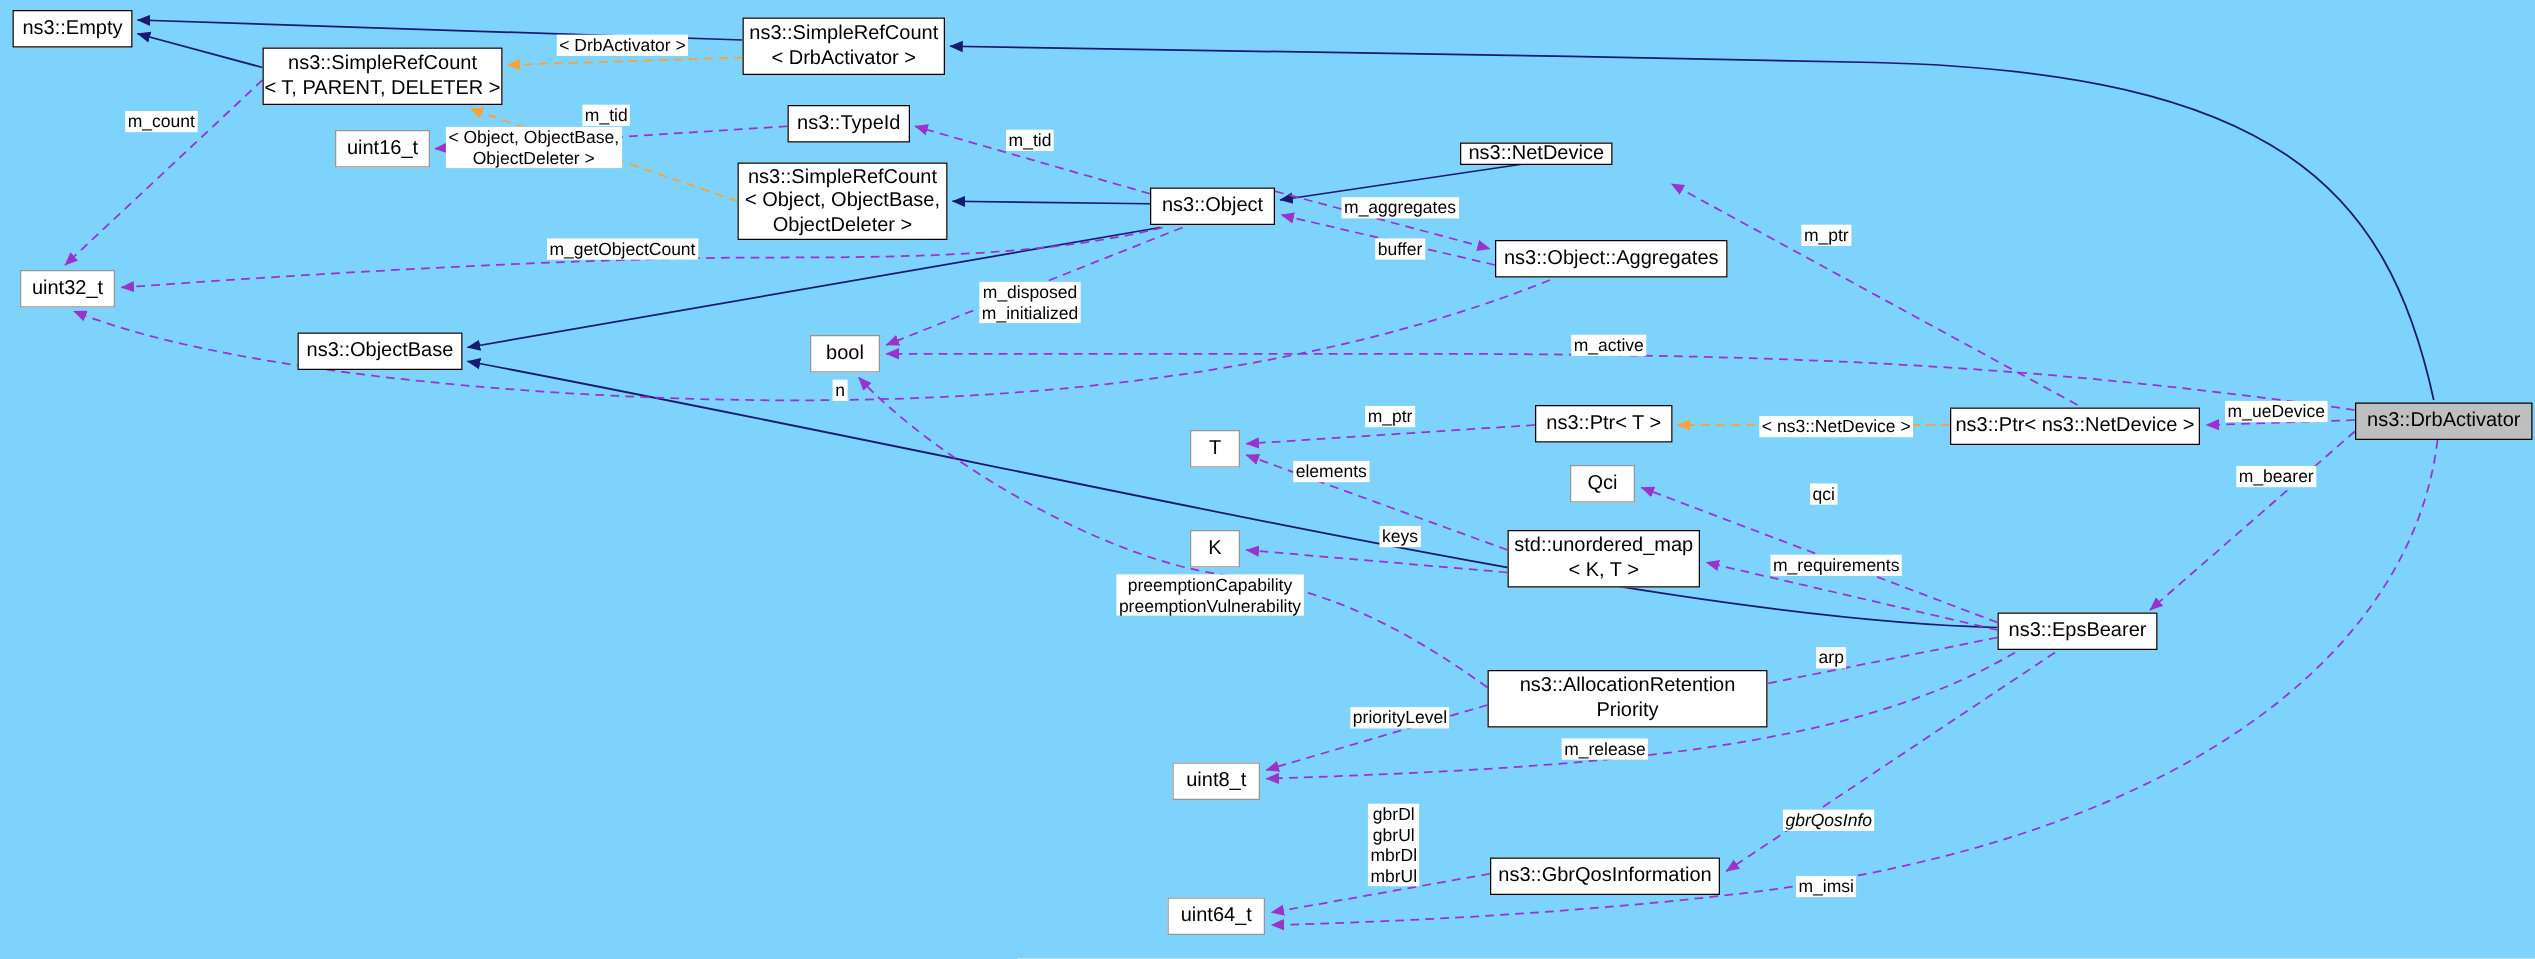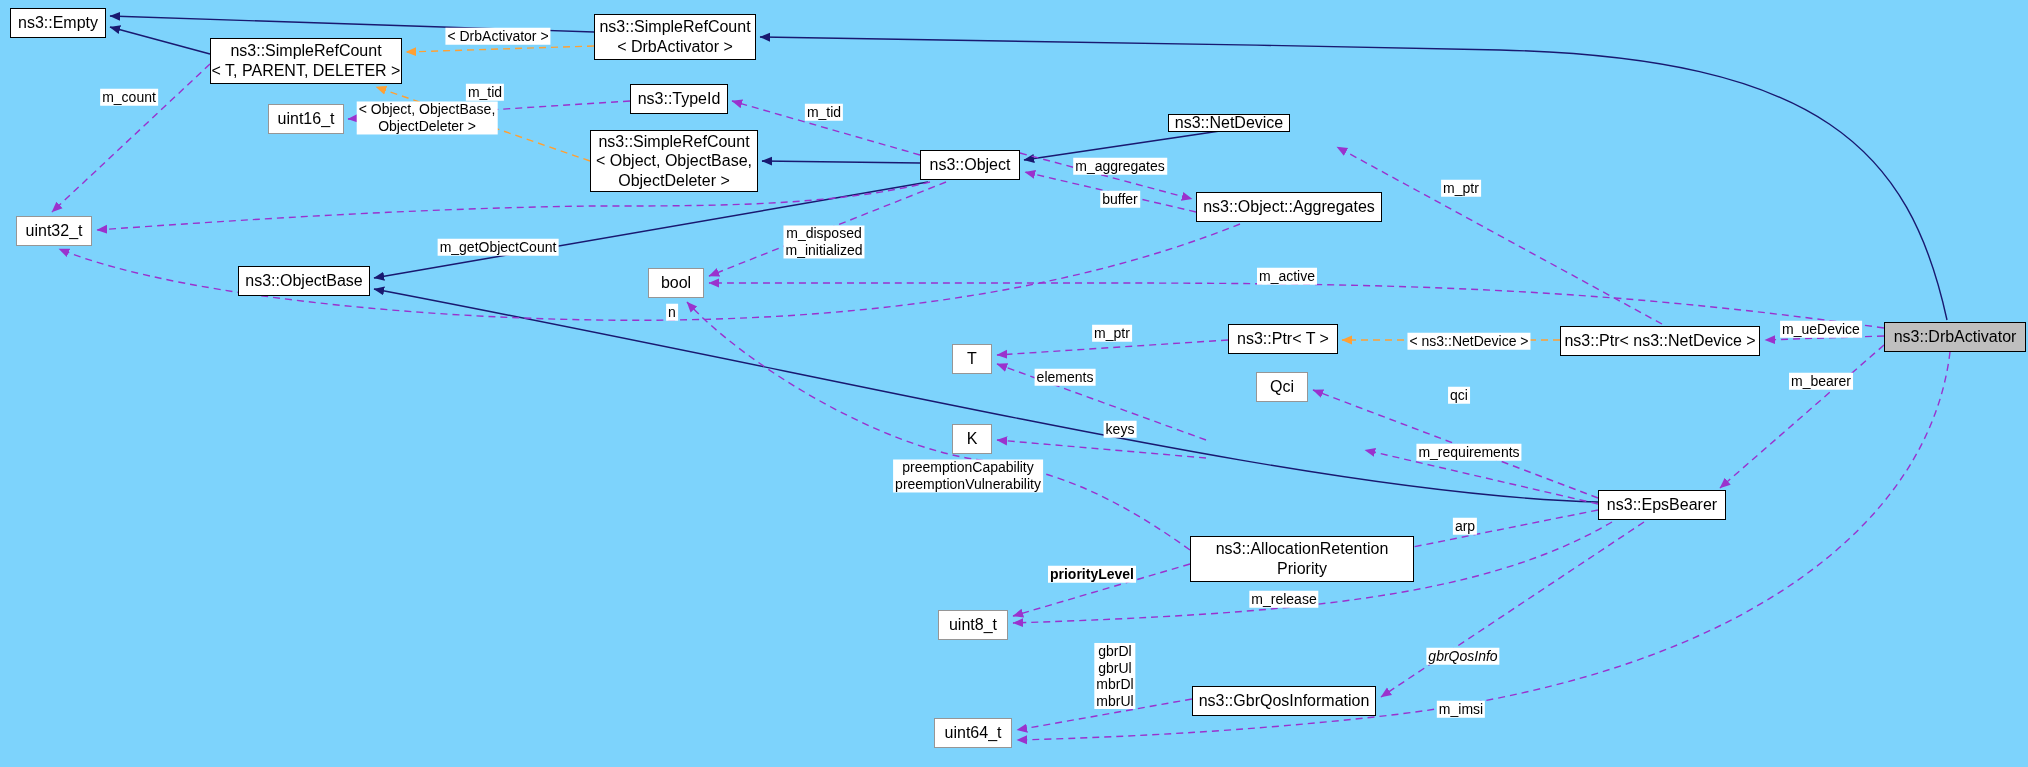--- a/index.html
+++ b/index.html
@@ -80,36 +80,36 @@
         <path d="M1884,328 C1600,288 1400,283 1100,283 C950,283 800,283 709,283" class="edge usage" marker-end="url(#arrow-usage)"></path>
         <path d="M1662,324 L1337,147" class="edge usage" marker-end="url(#arrow-usage)"></path>
         <path d="M1240,224 C1050,300 830,318 672,320 C480,323 190,302 59,249" class="edge usage" marker-end="url(#arrow-usage)"></path>
       </g>
   </svg>
 <div class="edge-label" style="left: 498px; top: 36px;">&lt; DrbActivator &gt;</div>
     <div class="edge-label" style="left: 427px; top: 118px;">&lt; Object, ObjectBase,
 ObjectDeleter &gt;</div>
     <div class="edge-label" style="left: 1469px; top: 341px;">&lt; ns3::NetDevice &gt;</div>
     <div class="edge-label" style="left: 129px; top: 97px;">m_count</div>
-    <div class="edge-label" style="left: 498px; top: 199px; margin-top: 48px;">m_getObjectCount</div>
+    <div class="edge-label" style="left: 498px; top: 199px;">m_getObjectCount</div>
     <div class="edge-label" style="left: 485px; top: 92px;">m_tid</div>
     <div class="edge-label" style="left: 824px; top: 112px;">m_tid</div>
     <div class="edge-label" style="left: 824px; top: 242px;">m_disposed
 m_initialized</div>
     <div class="edge-label" style="left: 1120px; top: 199px;">buffer</div>
     <div class="edge-label" style="left: 1120px; top: 166px;">m_aggregates</div>
     <div class="edge-label" style="left: 1112px; top: 333px;">m_ptr</div>
     <div class="edge-label" style="left: 1065px; top: 377px;">elements</div>
     <div class="edge-label" style="left: 1120px; top: 429px;">keys</div>
     <div class="edge-label" style="left: 1459px; top: 395px;">qci</div>
     <div class="edge-label" style="left: 1469px; top: 452px;">m_requirements</div>
     <div class="edge-label" style="left: 1465px; top: 526px;">arp</div>
     <div class="edge-label" style="left: 1284px; top: 599px;">m_release</div>
     <div class="edge-label" style="left: 1463px; top: 656px; font-style: italic;">gbrQosInfo</div>
-    <div class="edge-label" style="left: 1092px; top: 574px; font-weight: bold;">priorityLevel</div>
+    <div class="edge-label" style="left: 1120px; top: 574px;">priorityLevel</div>
     <div class="edge-label" style="left: 968px; top: 476px;">preemptionCapability
 preemptionVulnerability</div>
     <div class="edge-label" style="left: 1115px; top: 676px;">gbrDl
 gbrUl
 mbrDl
 mbrUl</div>
     <div class="edge-label" style="left: 1461px; top: 709px;">m_imsi</div>
     <div class="edge-label" style="left: 1821px; top: 381px;">m_bearer</div>
     <div class="edge-label" style="left: 1821px; top: 329px;">m_ueDevice</div>
     <div class="edge-label" style="left: 1287px; top: 276px;">m_active</div>
@@ -130,19 +130,21 @@
     <div class="node" style="left: 1196px; top: 192px; width: 186px; height: 30px;">ns3::Object::Aggregates</div>
     <div class="node gray" style="left: 16px; top: 216px; width: 76px; height: 30px;">uint32_t</div>
     <div class="node" style="left: 238px; top: 266px; width: 132px; height: 30px;">ns3::ObjectBase</div>
     <div class="node gray" style="left: 648px; top: 268px; width: 56px; height: 30px;">bool</div>
     <div class="node gray" style="left: 952px; top: 344px; width: 40px; height: 30px;">T</div>
     <div class="node" style="left: 1228px; top: 324px; width: 110px; height: 30px;">ns3::Ptr&lt; T &gt;</div>
     <div class="node" style="left: 1560px; top: 326px; width: 200px; height: 30px;">ns3::Ptr&lt; ns3::NetDevice &gt;</div>
     <div class="node main" style="left: 1884px; top: 322px; width: 142px; height: 30px;">ns3::DrbActivator</div>
     <div class="node gray" style="left: 1256px; top: 372px; width: 52px; height: 30px;">Qci</div>
     <div class="node gray" style="left: 952px; top: 424px; width: 40px; height: 30px;">K</div>
+    <div class="node" style="left: 1206px; top: 424px; width: 154px; height: 46px;">std::unordered_map
+&lt; K, T &gt;</div>
     <div class="node" style="left: 1598px; top: 490px; width: 128px; height: 30px;">ns3::EpsBearer</div>
     <div class="node" style="left: 1190px; top: 536px; width: 224px; height: 46px;">ns3::AllocationRetention
 Priority</div>
     <div class="node gray" style="left: 938px; top: 610px; width: 70px; height: 30px;">uint8_t</div>
     <div class="node" style="left: 1192px; top: 686px; width: 184px; height: 30px;">ns3::GbrQosInformation</div>
     <div class="node gray" style="left: 934px; top: 718px; width: 78px; height: 30px;">uint64_t</div>
   </div>
 
 </body></html>

